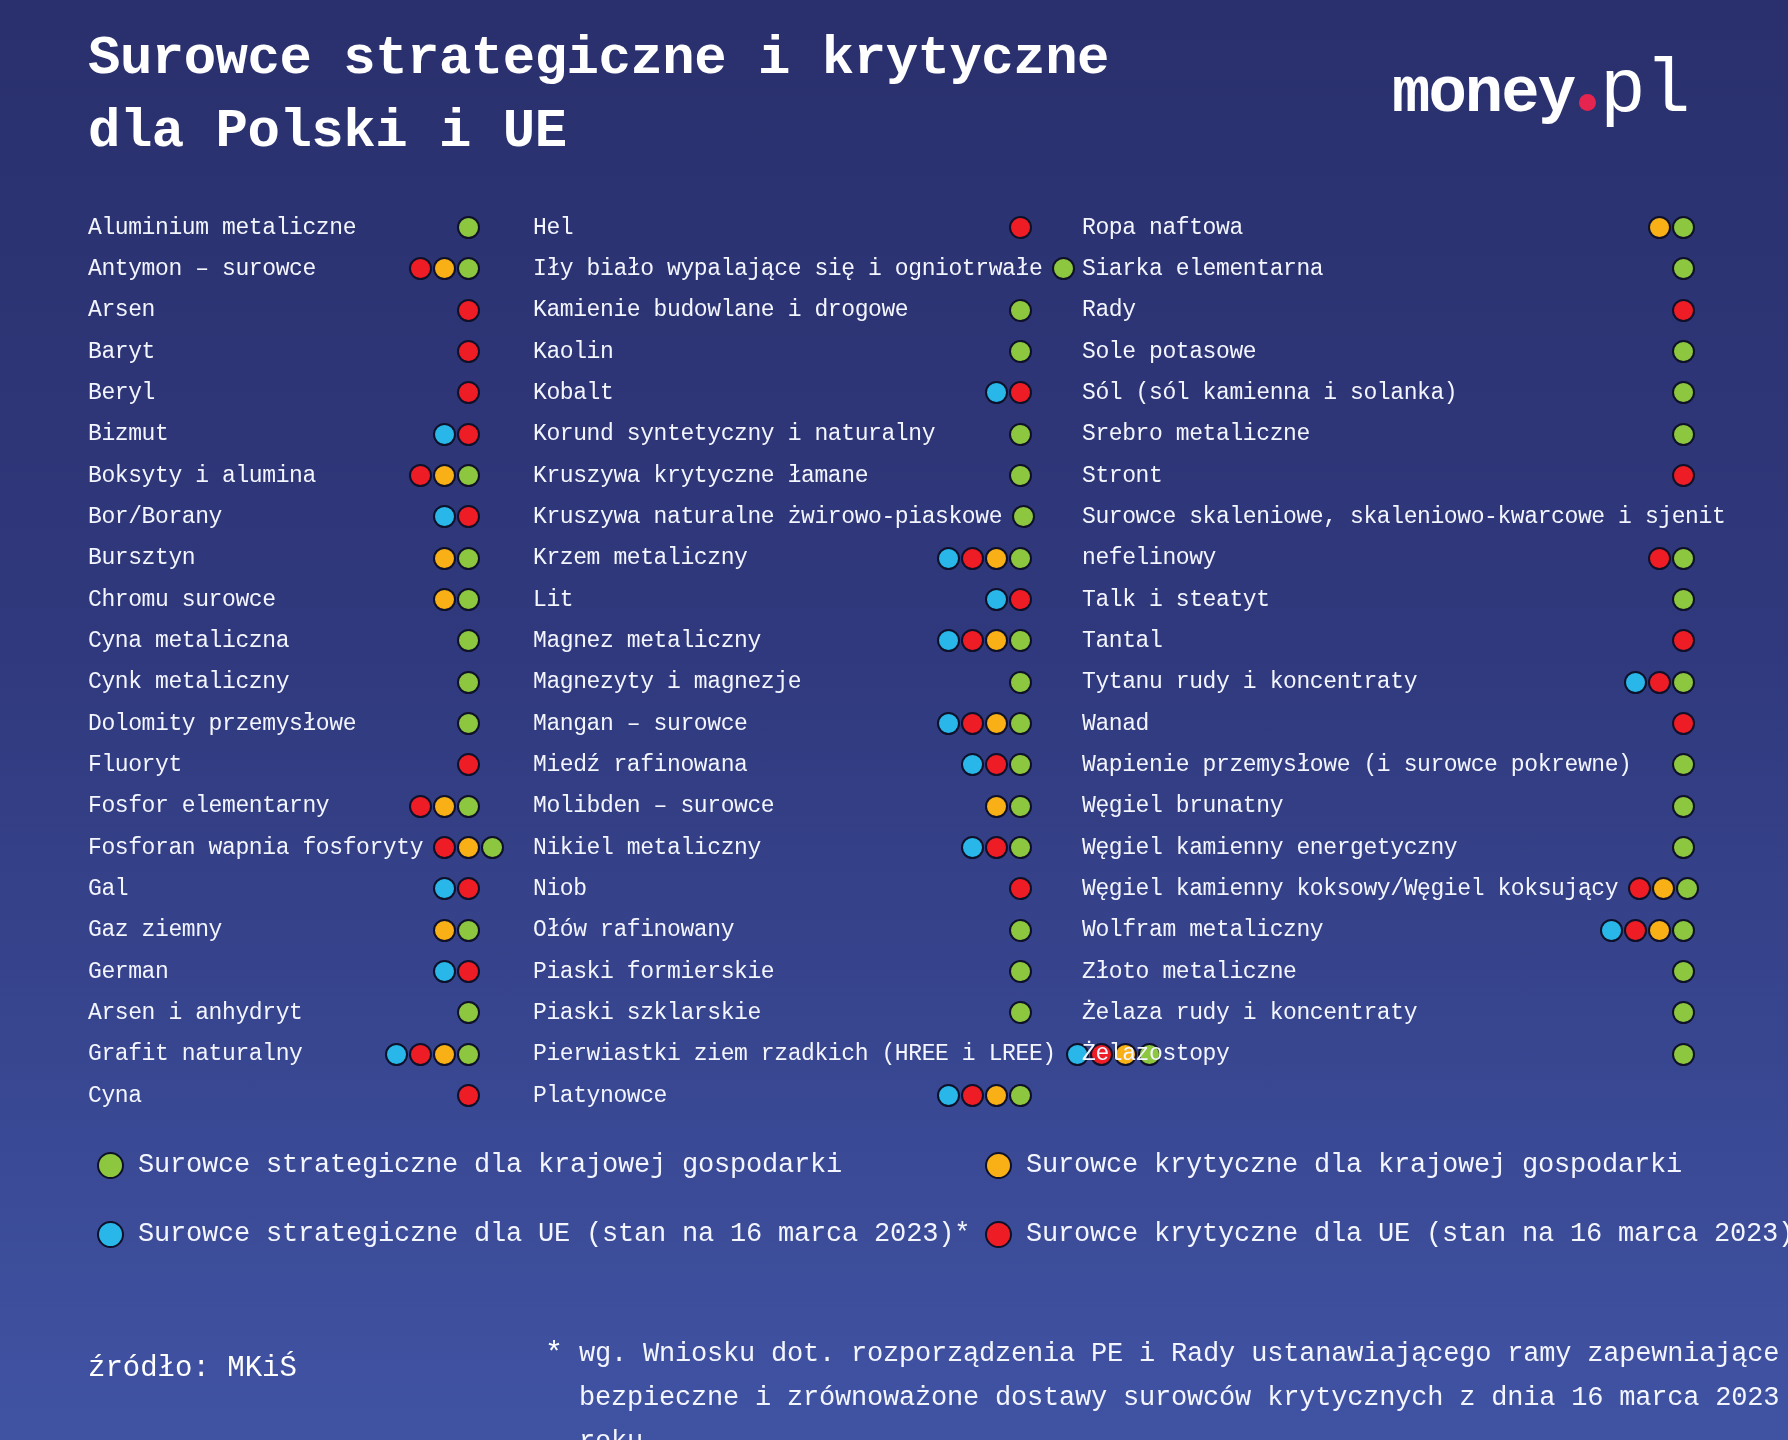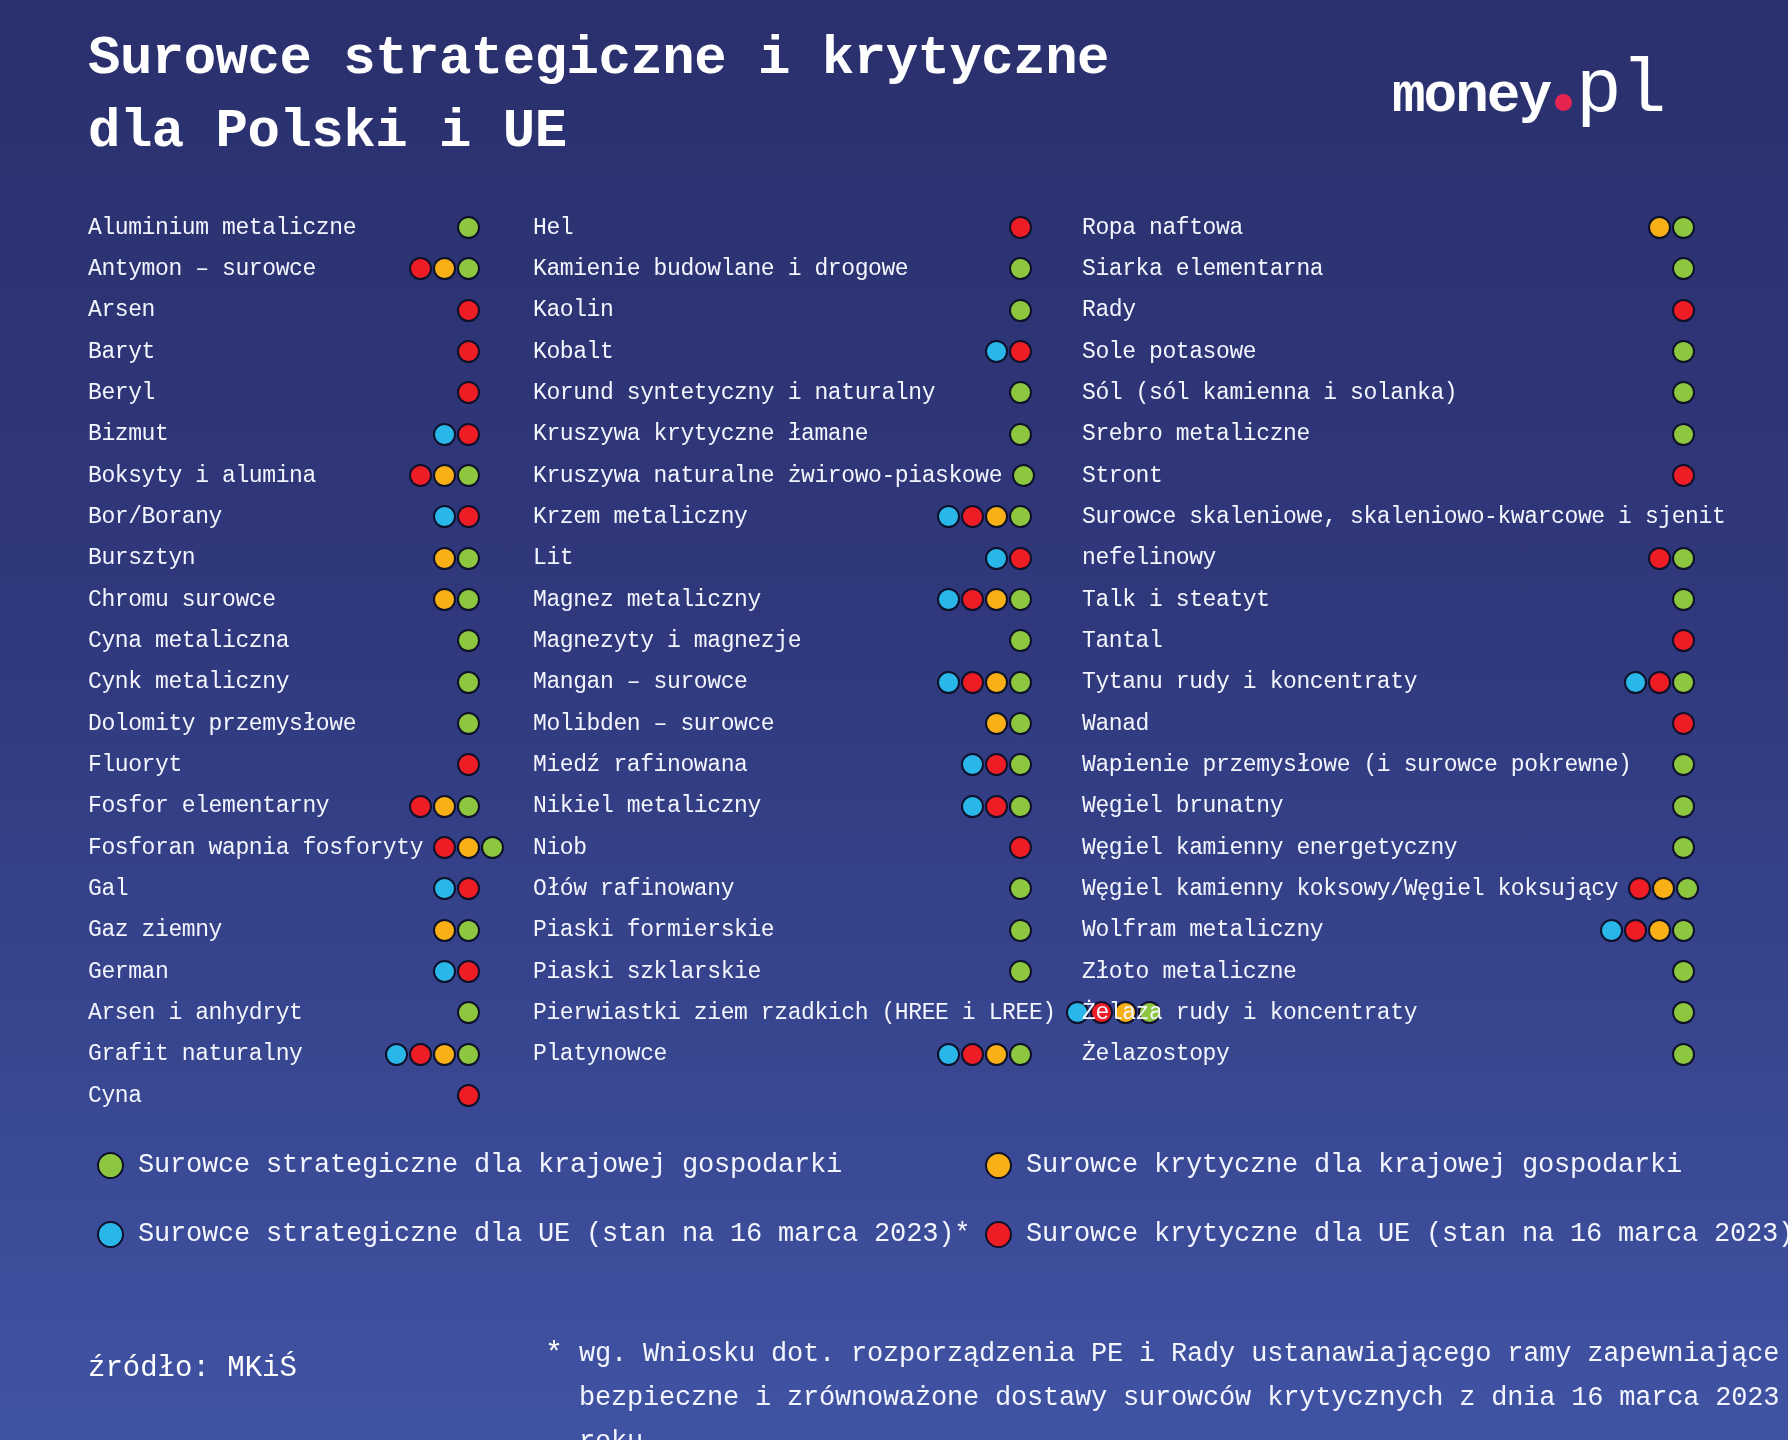--- a/index.html
+++ b/index.html
@@ -13,21 +13,21 @@
   }
   .page-title{
     position:absolute;left:88px;top:22px;
     font-size:54px;font-weight:700;line-height:73px;
     letter-spacing:-0.5px;margin:0;color:#ffffff;
   }
   .logo{
     position:absolute;left:1392px;top:48px;
     display:flex;align-items:baseline;white-space:nowrap;
   }
-  .logo-money{font-size:56px;font-weight:800;letter-spacing:-2px;text-align:right;}
+  .logo-money{font-size:64px;font-weight:800;letter-spacing:-2px;text-align:right;}
   .logo-dot{display:inline-block;width:17px;height:17px;border-radius:50%;margin:0 4px 2px 5px;}
   .logo-pl{font-size:76px;font-weight:300;letter-spacing:-1px;}
   .col{position:absolute;top:207px;}
   .mat-row{
     height:41.34px;
     display:flex;align-items:center;justify-content:space-between;
   }
   .mat-label{
     font-size:23px;letter-spacing:-0.4px;white-space:nowrap;color:#f4f6ff;
   }
@@ -221,20 +221,26 @@
       </div>
     </div>
   <div class="col" id="col-1" style="left:533px;width:499px;">
       <div class="mat-row">
         <span class="mat-label">Hel</span>
         <span class="mat-dots">
           <span class="dot" style="background: rgb(238, 28, 37);"></span>
         </span>
       </div>
       <div class="mat-row">
+        <span class="mat-label">Iły biało wypalające się i ogniotrwałe</span>
+        <span class="mat-dots">
+          <span class="dot" style="background: rgb(141, 198, 63);"></span>
+        </span>
+      </div>
+      <div class="mat-row">
         <span class="mat-label">Kamienie budowlane i drogowe</span>
         <span class="mat-dots">
           <span class="dot" style="background: rgb(141, 198, 63);"></span>
         </span>
       </div>
       <div class="mat-row">
         <span class="mat-label">Kaolin</span>
         <span class="mat-dots">
           <span class="dot" style="background: rgb(141, 198, 63);"></span>
         </span>
@@ -298,31 +304,31 @@
       <div class="mat-row">
         <span class="mat-label">Mangan – surowce</span>
         <span class="mat-dots">
           <span class="dot" style="background: rgb(41, 183, 233);"></span>
           <span class="dot" style="background: rgb(238, 28, 37);"></span>
           <span class="dot" style="background: rgb(249, 176, 22);"></span>
           <span class="dot" style="background: rgb(141, 198, 63);"></span>
         </span>
       </div>
       <div class="mat-row">
+        <span class="mat-label">Miedź rafinowana</span>
+        <span class="mat-dots">
+          <span class="dot" style="background: rgb(41, 183, 233);"></span>
+          <span class="dot" style="background: rgb(238, 28, 37);"></span>
+          <span class="dot" style="background: rgb(141, 198, 63);"></span>
+        </span>
+      </div>
+      <div class="mat-row">
         <span class="mat-label">Molibden – surowce</span>
         <span class="mat-dots">
           <span class="dot" style="background: rgb(249, 176, 22);"></span>
-          <span class="dot" style="background: rgb(141, 198, 63);"></span>
-        </span>
-      </div>
-      <div class="mat-row">
-        <span class="mat-label">Miedź rafinowana</span>
-        <span class="mat-dots">
-          <span class="dot" style="background: rgb(41, 183, 233);"></span>
-          <span class="dot" style="background: rgb(238, 28, 37);"></span>
           <span class="dot" style="background: rgb(141, 198, 63);"></span>
         </span>
       </div>
       <div class="mat-row">
         <span class="mat-label">Nikiel metaliczny</span>
         <span class="mat-dots">
           <span class="dot" style="background: rgb(41, 183, 233);"></span>
           <span class="dot" style="background: rgb(238, 28, 37);"></span>
           <span class="dot" style="background: rgb(141, 198, 63);"></span>
         </span>

